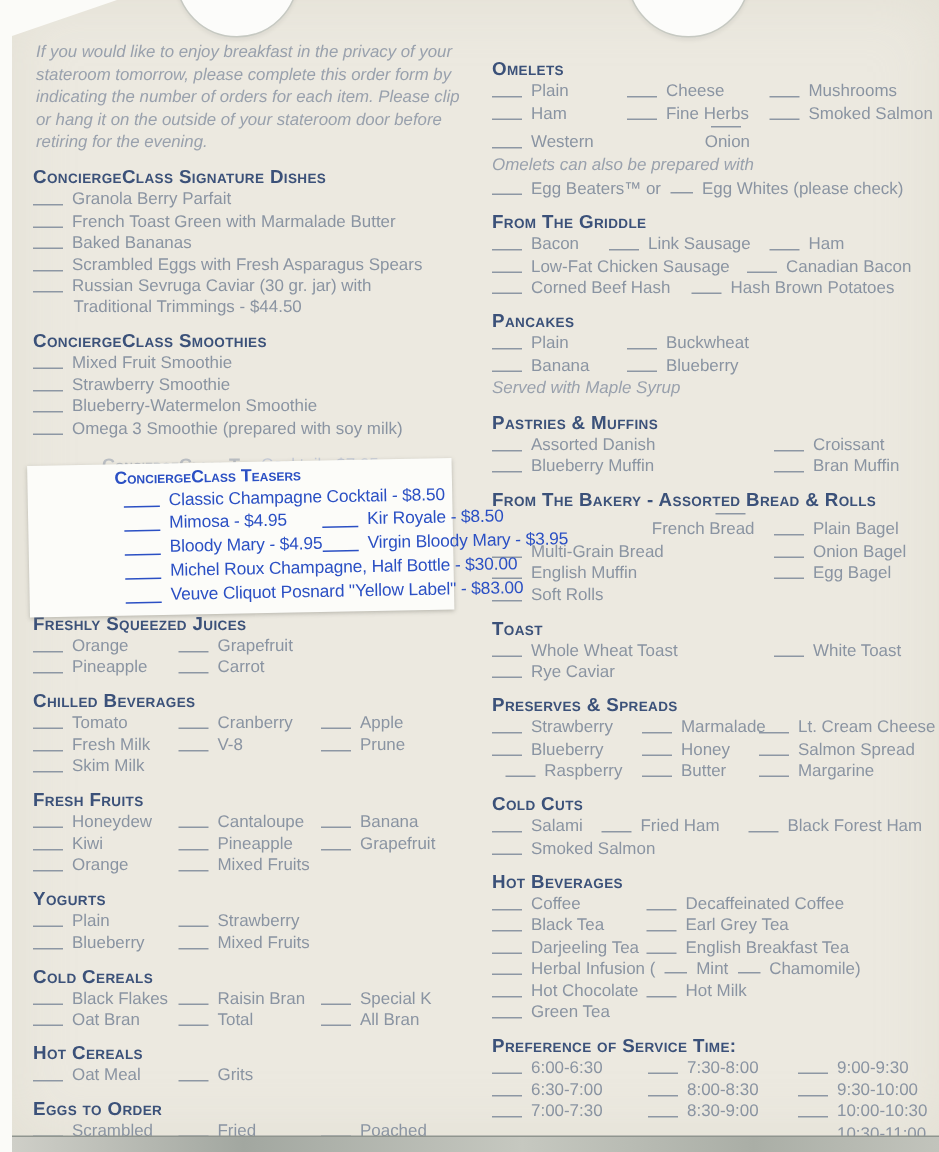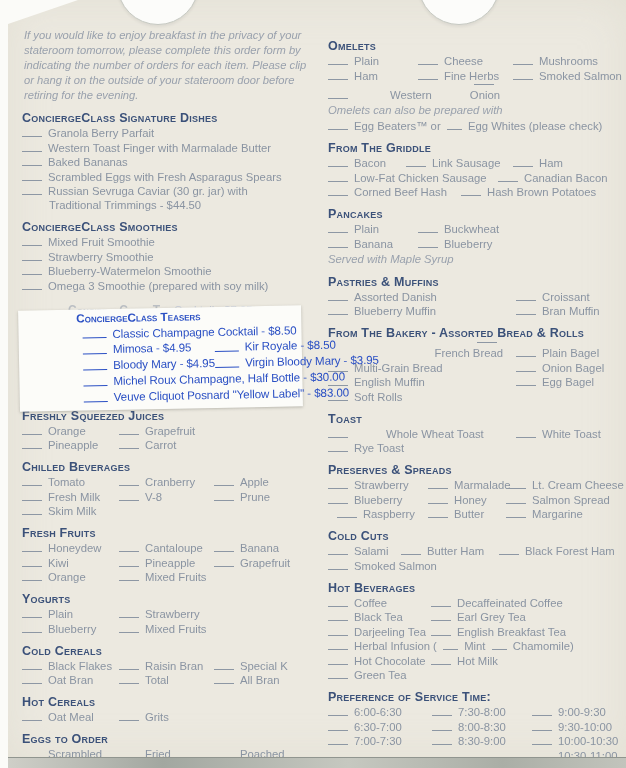--- a/index.html
+++ b/index.html
@@ -98,21 +98,21 @@
               <div class="sec-title">ConciergeClass Signature Dishes</div>
               <div class="row">
                 <span class="cell">
                   <span class="blank"></span>
                   <span class="lbl">Granola Berry Parfait</span>
                 </span>
               </div>
               <div class="row">
                 <span class="cell">
                   <span class="blank"></span>
-                  <span class="lbl">Western Toast Finger with Marmalade Butter</span>
+                  <span class="lbl">French Toast Green with Marmalade Butter</span>
                 </span>
               </div>
               <div class="row">
                 <span class="cell">
                   <span class="blank"></span>
                   <span class="lbl">Baked Bananas</span>
                 </span>
               </div>
               <div class="row">
                 <span class="cell">
@@ -428,21 +428,21 @@
                 <span class="cell" style="width: 95px;">
                   <span class="blank"></span>
                   <span class="lbl">Fine Herbs</span>
                 </span>
                 <span class="cell">
                   <span class="blank"></span>
                   <span class="lbl">Smoked Salmon</span>
                 </span>
               </div>
               <div class="row">
-                <span class="cell" style="width: 90px; gap: 36px;">
+                <span class="cell" style="width: 90px;">
                   <span class="blank"></span>
                   <span class="lbl">Western</span>
                 </span>
                 <span class="cell" style="width: 95px; flex-direction: column;">
                   <span class="blank"></span>
                   <span class="lbl">Onion</span>
                 </span>
               </div>
               <div class="note">Omelets can also be prepared with</div>
               <div class="row">
@@ -571,33 +571,33 @@
               <div class="row">
                 <span class="cell" style="width: 188px;">
                   <span class="blank"></span>
                   <span class="lbl">Soft Rolls</span>
                 </span>
               </div>
             </div>
             <div class="sec">
               <div class="sec-title">Toast</div>
               <div class="row">
-                <span class="cell" style="width: 188px; gap: 32px;">
+                <span class="cell" style="width: 188px;">
                   <span class="blank"></span>
                   <span class="lbl">Whole Wheat Toast</span>
                 </span>
                 <span class="cell">
                   <span class="blank"></span>
                   <span class="lbl">White Toast</span>
                 </span>
               </div>
               <div class="row">
                 <span class="cell" style="width: 188px;">
                   <span class="blank"></span>
-                  <span class="lbl">Rye Toast</span>
+                  <span class="lbl">Rye Caviar</span>
                 </span>
               </div>
             </div>
             <div class="sec">
               <div class="sec-title">Preserves &amp; Spreads</div>
               <div class="row">
                 <span class="cell" style="width: 100px;">
                   <span class="blank"></span>
                   <span class="lbl">Strawberry</span>
                 </span>
@@ -641,21 +641,21 @@
             </div>
             <div class="sec">
               <div class="sec-title">Cold Cuts</div>
               <div class="row">
                 <span class="cell" style="width: 73px;">
                   <span class="blank"></span>
                   <span class="lbl">Salami</span>
                 </span>
                 <span class="cell" style="width: 98px;">
                   <span class="blank"></span>
-                  <span class="lbl">Butter Ham</span>
+                  <span class="lbl">Fried Ham</span>
                 </span>
                 <span class="cell">
                   <span class="blank"></span>
                   <span class="lbl">Black Forest Ham</span>
                 </span>
               </div>
               <div class="row">
                 <span class="cell">
                   <span class="blank"></span>
                   <span class="lbl">Smoked Salmon</span>

